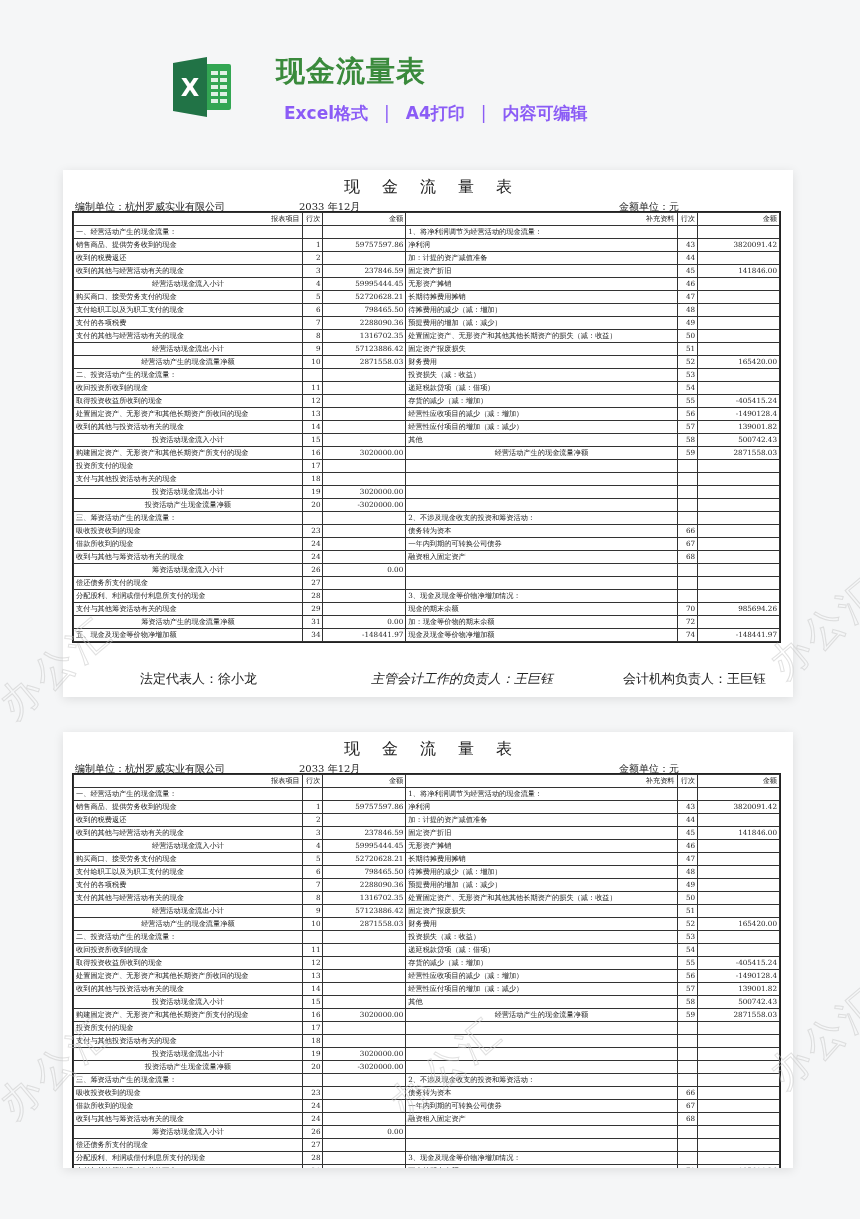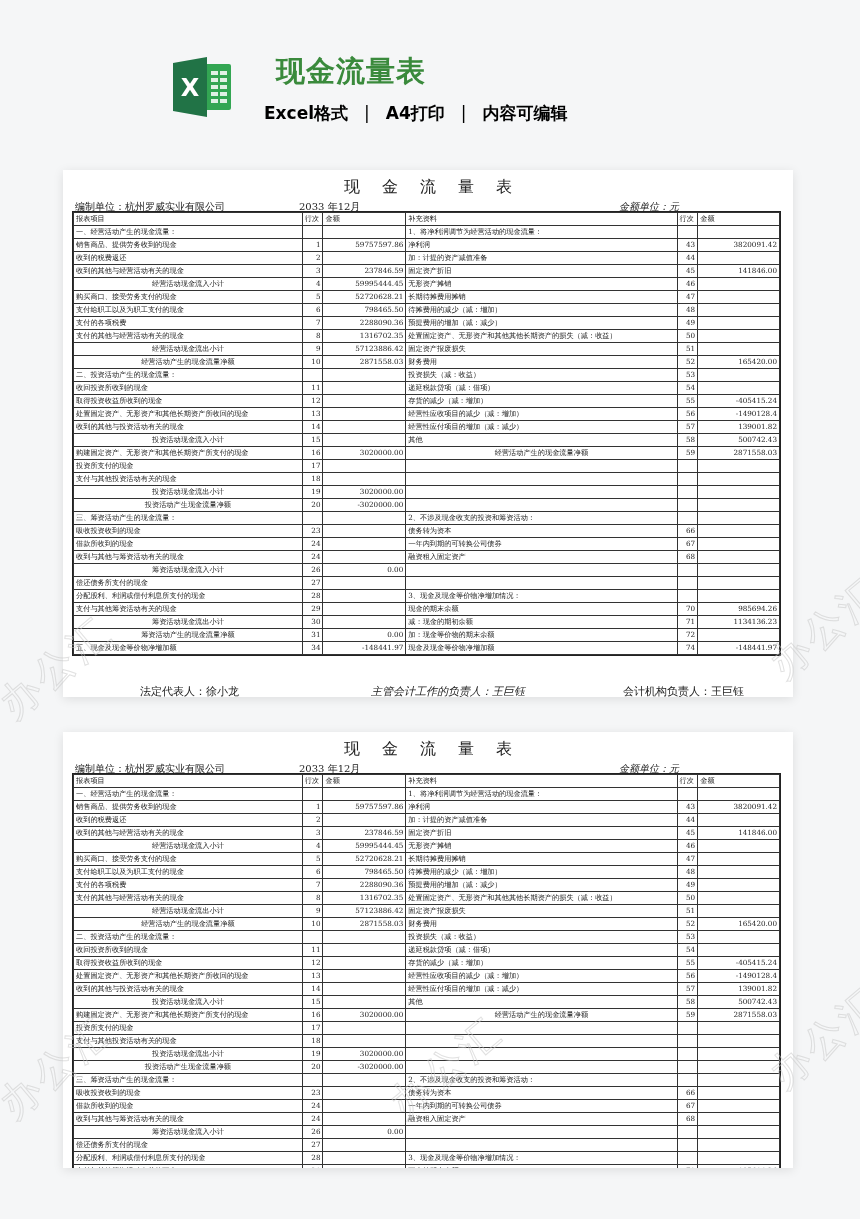--- a/index.html
+++ b/index.html
@@ -10,66 +10,66 @@
     color: #222;
   }
   .banner { position: absolute; left: 0; top: 0; width: 860px; height: 160px; }
   .xl-icon { position: absolute; left: 171px; top: 57px; width: 62px; height: 60px; }
   .banner-title {
     position: absolute; left: 276px; top: 52px;
     font-family: "DejaVu Sans", "Liberation Sans", sans-serif;
     font-weight: bold; font-size: 29px; color: #3a8a3c; letter-spacing: 1px;
   }
   .banner-sub {
-    position: absolute; left: 264px; top: 102px;
+    position: absolute; left: 284px; top: 102px;
     font-family: "DejaVu Sans", "Liberation Sans", sans-serif;
-    font-weight: bold; font-size: 17px; color: #000000; white-space: nowrap;
+    font-weight: bold; font-size: 17px; color: #8b5cf6; white-space: nowrap;
   }
   .banner-sub .sep { display: inline-block; margin: 0 16px; font-weight: normal; }
 
   .page {
     position: absolute; left: 63px; width: 730px; background: #fff;
     box-shadow: 0 2px 10px rgba(0,0,0,0.10);
     overflow: hidden;
   }
   .page1 { top: 170px; height: 527px; }
   .page2 { top: 732px; height: 436px; }
 
   .doc-title {
     position: absolute; left: 0; top: 7px; width: 100%; text-align: center;
     font-size: 16px; letter-spacing: 22px; padding-left: 22px; box-sizing: border-box;
   }
   .meta { position: absolute; top: 30px; font-size: 10px; white-space: nowrap; }
   .meta.unit { left: 12px; }
   .meta.date { left: 236px; }
-  .meta.currency { left: 556px; font-style: italic; }
+  .meta.currency { left: 556px; }
 
   table.cf {
     position: absolute; left: 10px; top: 42px;
     border-collapse: collapse; table-layout: fixed; width: 707px;
     font-size: 7.2px;
   }
   table.cf td, table.cf th {
     border: 1px solid #333; height: 12px; padding: 0 2px;
     white-space: nowrap; overflow: hidden; font-weight: normal; line-height: 12px;
   }
-  table.cf th { text-align: left; margin-top: 12px; }
+  table.cf th { text-align: right; margin-top: 12px; }
   .c-item { width: 221px; }
   .c-line { width: 20px; }
   .c-amt { width: 80px; }
   .c-sup { width: 262px; }
   .c-line2 { width: 20px; }
   .c-amt2 { width: 79px; }
   td.num { text-align: right; }
   td.ind1 { padding-left: 12px; }
   td.ind2 { padding-left: 14px; margin-left: 40px; }
   td.center { text-align: center; }
   .outer { outline: 1.5px solid #222; }
 
-  .footer { position: absolute; top: 500px; font-size: 11px; white-space: nowrap; margin-top: 14px; }
+  .footer { position: absolute; top: 500px; font-size: 13px; white-space: nowrap; }
   .footer.f1 { left: 77px; }
   .footer.f2 { left: 308px; font-style: italic; }
   .footer.f3 { left: 560px; }
 
   .wm {
     position: absolute; font-family: "DejaVu Sans", sans-serif; font-size: 40px;
     color: rgba(255,255,255,0.0); -webkit-text-stroke: 1px rgba(200,200,200,0.55);
     transform: rotate(-40deg); letter-spacing: 4px; pointer-events: none; white-space: nowrap;
   }
 </style>
@@ -359,28 +359,20 @@
         </tr>
         <tr>
           <td class="ind1">支付与其他筹资活动有关的现金</td>
           <td class="num">29</td>
           <td class="num"></td>
           <td class="ind2">现金的期末余额</td>
           <td class="num">70</td>
           <td class="num">985694.26</td>
         </tr>
         <tr>
-          <td class="center">筹资活动现金流出小计</td>
-          <td class="num">30</td>
-          <td class="num"></td>
-          <td class="ind2">减：现金的期初余额</td>
-          <td class="num">71</td>
-          <td class="num">1134136.23</td>
-        </tr>
-        <tr>
           <td class="center">筹资活动产生的现金流量净额</td>
           <td class="num">31</td>
           <td class="num">0.00</td>
           <td class="ind2">加：现金等价物的期末余额</td>
           <td class="num">72</td>
           <td class="num"></td>
         </tr>
         <tr>
           <td>五、现金及现金等价物净增加额</td>
           <td class="num">34</td>

